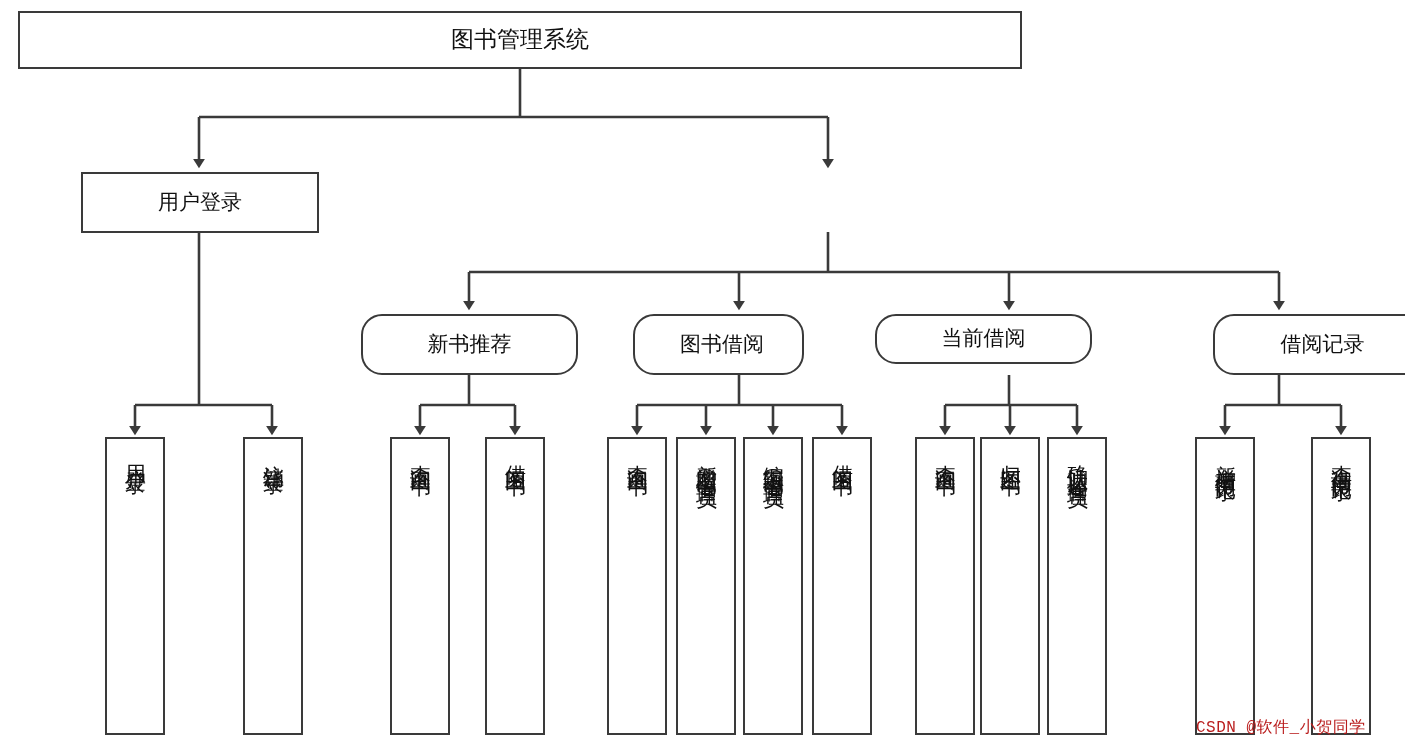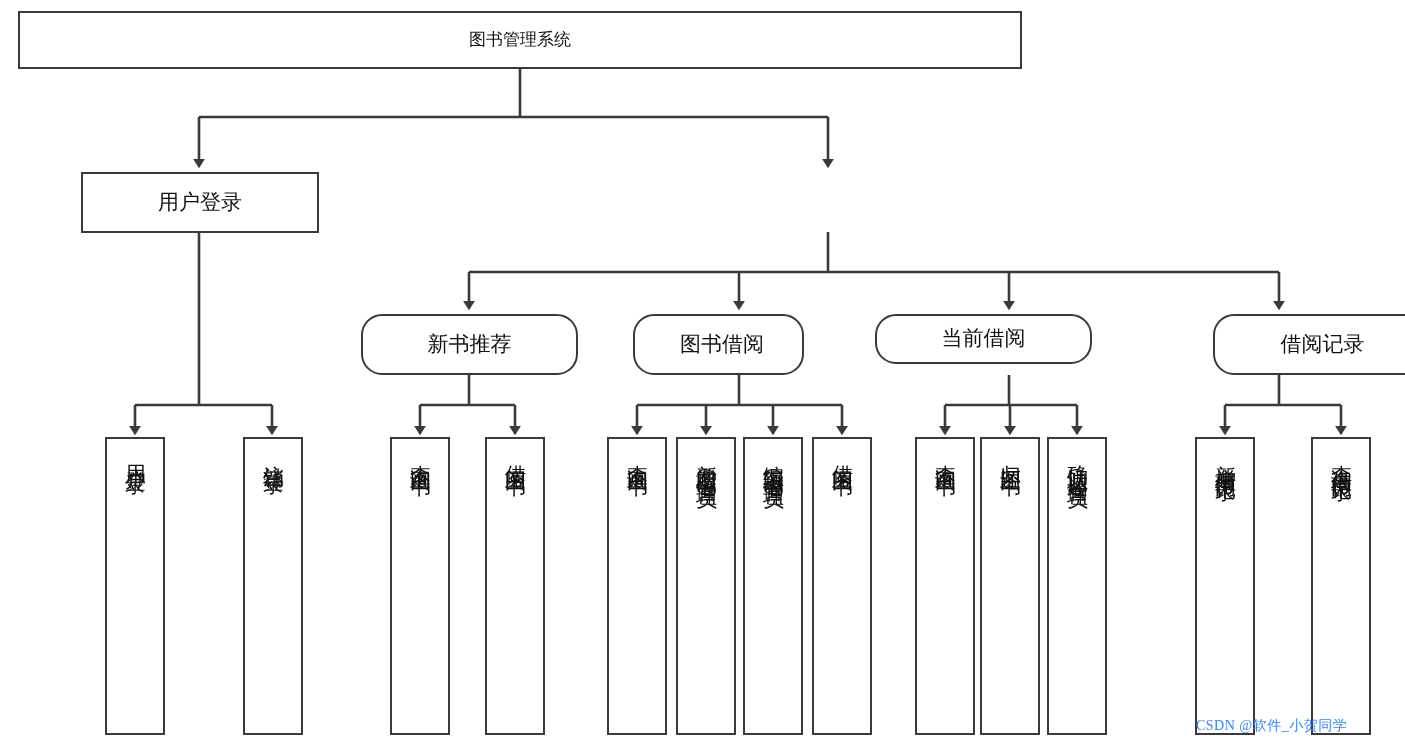--- a/index.html
+++ b/index.html
@@ -27,21 +27,21 @@
     border:2.4px solid #3a3a3a;
     background:#ffffff;
     display:flex;
     align-items:center;
     justify-content:center;
     text-align:center;
     color:#111111;
     line-height:1.12;
   }
   .node.root{
-    font-size:17px;
+    font-size:23px;
   }
   .node.lvl2{
     font-size:21px;
   }
   .node.lvl3{
     font-size:21px;
     border-radius:21px;
   }
   
   .node.leaf{
@@ -53,25 +53,25 @@
   .node.leaf .vtext{
     writing-mode:vertical-rl;
     text-orientation:upright;
     letter-spacing:3.5px;
     white-space:nowrap;
     line-height:1;
     display:block;
   }
   .watermark{
     position:absolute;
-    font-size:14px;
-    color:#3b82f6;
+    font-size:16px;
+    color:#b91c1c;
     white-space:nowrap;
     letter-spacing:0.5px;
-    font-family:Liberation Serif, serif;
+    font-family:Liberation Mono, monospace;
   }
 </style>
 </head>
 <body>
 
 <div id="canvas">
 
   <svg id="wires" viewBox="0 0 1405 747">
     <defs>
       <marker id="arrow" markerWidth="10" markerHeight="12" refX="1.2" refY="6" orient="auto" markerUnits="userSpaceOnUse">

